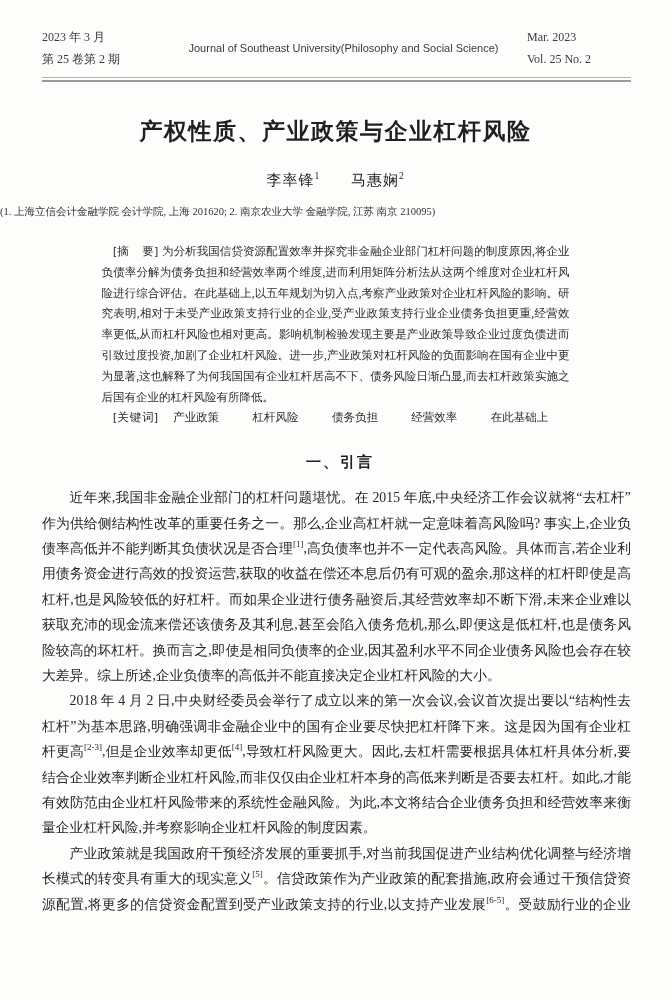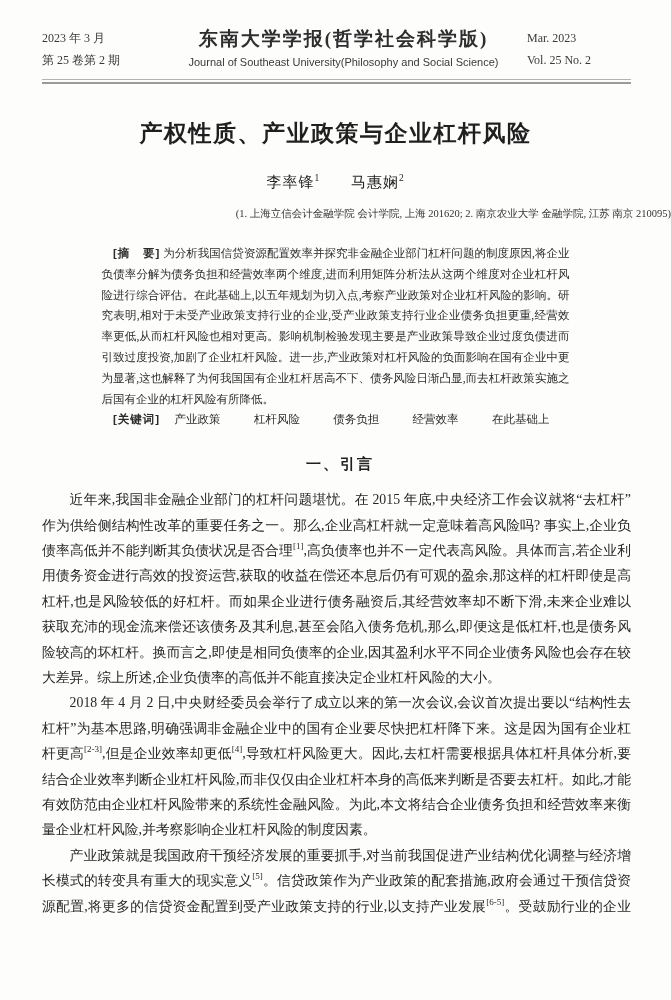--- a/index.html
+++ b/index.html
@@ -28,26 +28,26 @@
   }
   
   .title{
     margin:34px 30px 0;text-align:center;
     font-family:"Liberation Sans","DejaVu Sans",sans-serif;
     font-size:23px;font-weight:bold;letter-spacing:1.5px;color:#1f1f1f;
   }
   .authors{margin-top:24px;text-align:center;font-size:15px;letter-spacing:1px;color:#222;}
   .authors .author{margin:10px 13px;}
   .authors sup{font-size:9.5px;}
-  .affiliation{margin-top:15px;text-align:right;font-size:10.5px;color:#333;}
+  .affiliation{margin-top:15px;text-align:left;font-size:10.5px;color:#333;}
   
   .abstract-block{width:468px;margin:22px auto 0;font-size:11.5px;line-height:20.8px;
     text-align:justify;color:#2b2b2b;}
   .abstract-block p{margin:0;text-indent:1em;}
-  .blabel{font-weight:bold;font-family:"Liberation Sans","DejaVu Sans",sans-serif;letter-spacing:1px;}
+  .blabel{font-weight:normal;font-family:"Liberation Sans","DejaVu Sans",sans-serif;letter-spacing:1px;}
   .keywords-line{margin-top:1px;text-indent:1em;}
   .keywords-line .kw{display:inline-block;margin-right:1.9em;}
   .keywords-line .kw:last-child{margin-right:0;}
   
   .section-heading{
     margin:25px 0 0;text-align:center;
     font-family:"Liberation Sans","DejaVu Sans",sans-serif;
     font-size:15px;font-weight:bold;letter-spacing:2px;color:#1f1f1f;padding-left:9px;
   }
   
@@ -67,21 +67,20 @@
 <body>
 
 <div class="page">
 
   <div class="jheader">
     <div class="col-left">
       <div>2023 年 3 月</div>
       <div>第 25 卷第 2 期</div>
     </div>
     <div class="col-center">
-      <div class="journal-cn">东南大学学报(哲学社会科学版)</div>
       <div class="journal-en">Journal of Southeast University(Philosophy and Social Science)</div>
     </div>
     <div class="col-right">
       <div>Mar.  2023</div>
       <div>Vol. 25  No. 2</div>
     </div>
   </div>
   <div class="header-rule"></div>
 
   <h1 class="title">产权性质、产业政策与企业杠杆风险</h1>

